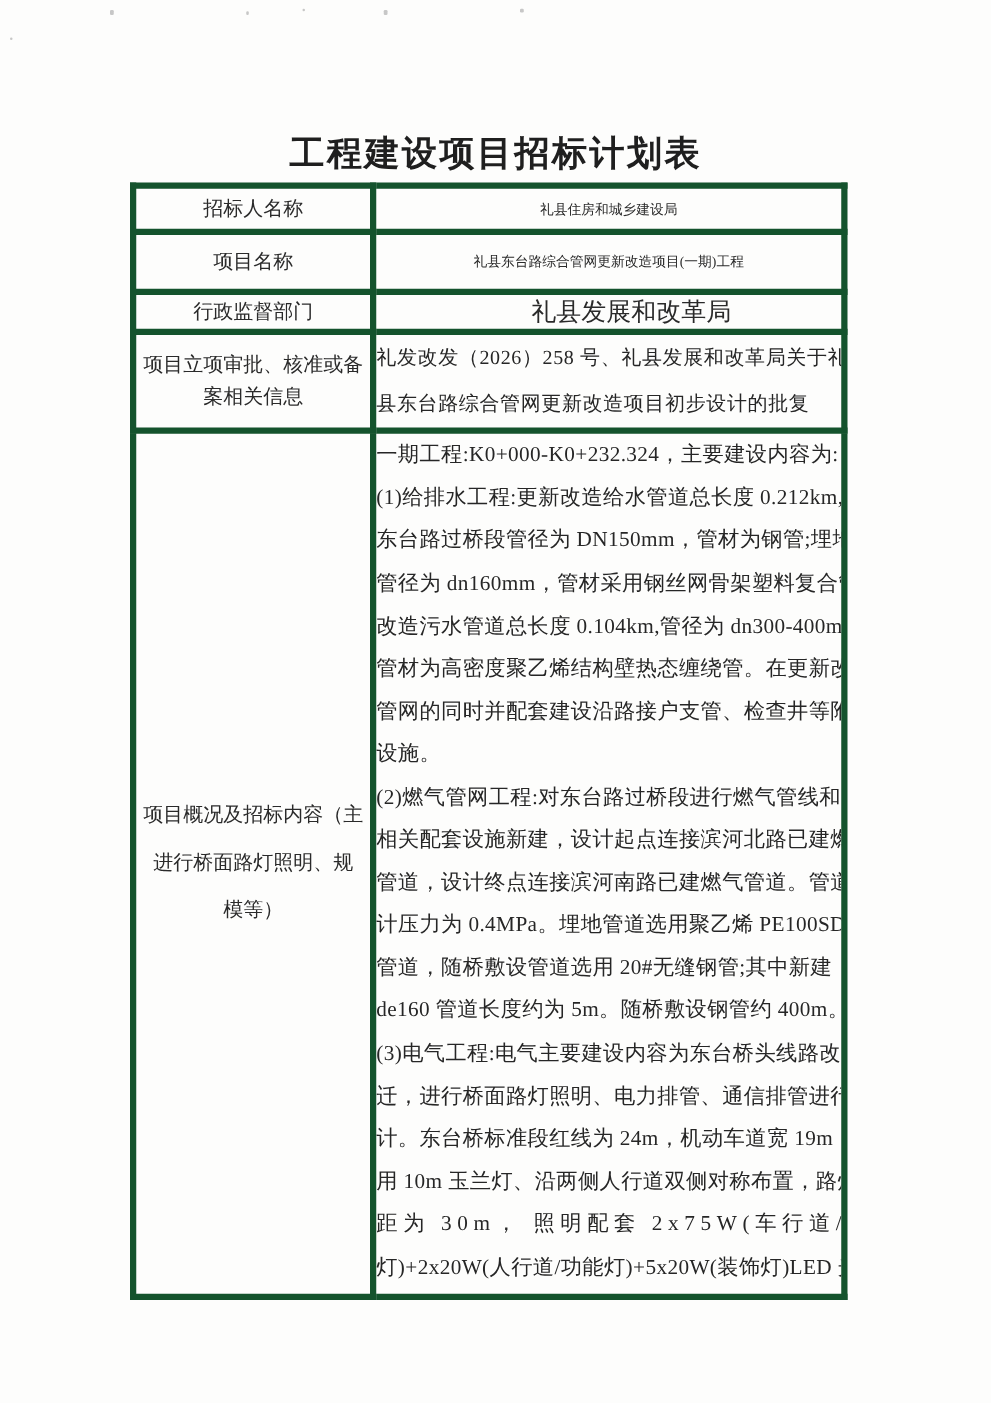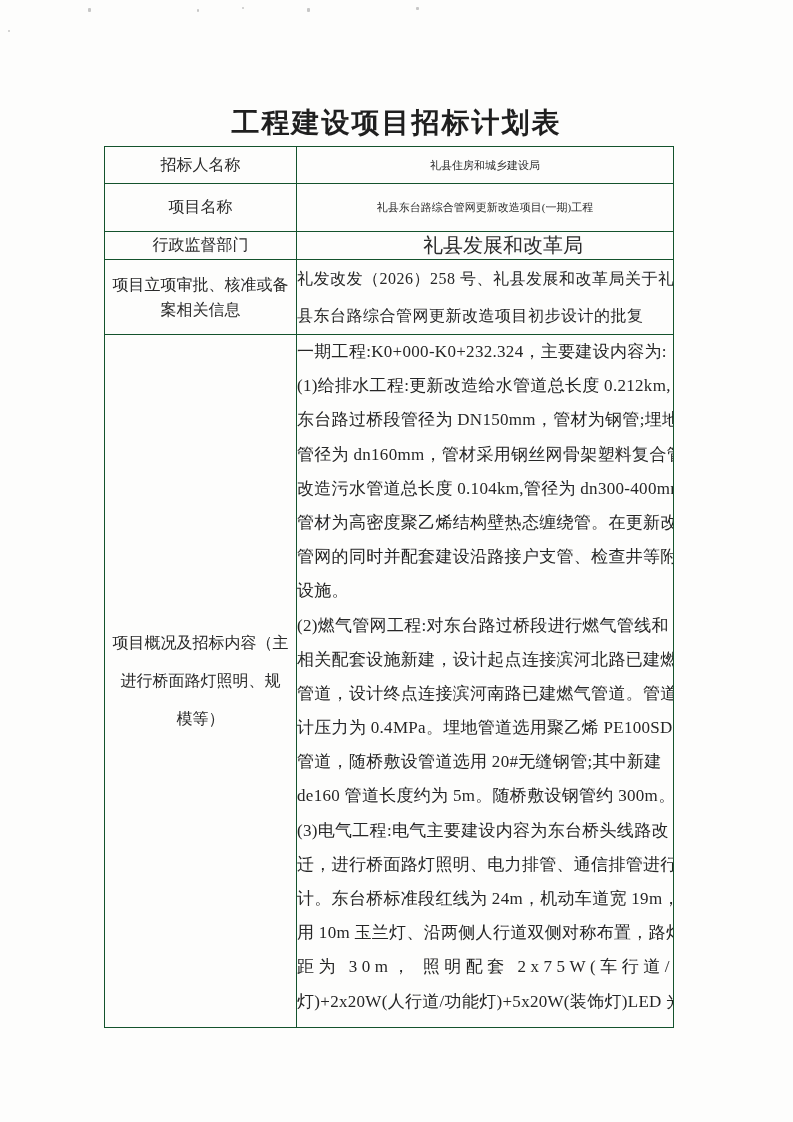--- a/index.html
+++ b/index.html
@@ -28,21 +28,21 @@
   }
   table.doc-table {
     position: absolute;
     top: 146px;
     left: 104px;
     width: 569px;
     border-collapse: collapse;
     table-layout: fixed;
   }
   table.doc-table td {
-    border: 1px solid #14532d;
+    border: 5px solid #14532d;
     padding: 0;
     overflow: hidden;
   }
   col.c-label { width: 192px; }
   col.c-value { width: 377px; }
   td.label-cell {
     text-align: center;
     vertical-align: middle;
     font-size: 16px;
     color: #2a2a2a;
@@ -148,21 +148,21 @@
       <div class="ov-line">管径为 dn160mm，管材采用钢丝网骨架塑料复合管。</div>
       <div class="ov-line">改造污水管道总长度 0.104km,管径为 dn300-400mm,</div>
       <div class="ov-line">管材为高密度聚乙烯结构壁热态缠绕管。在更新改造</div>
       <div class="ov-line">管网的同时并配套建设沿路接户支管、检查井等附属</div>
       <div class="ov-line">设施。</div>
       <div class="ov-line">(2)燃气管网工程:对东台路过桥段进行燃气管线和</div>
       <div class="ov-line">相关配套设施新建，设计起点连接滨河北路已建燃气</div>
       <div class="ov-line">管道，设计终点连接滨河南路已建燃气管道。管道设</div>
       <div class="ov-line">计压力为 0.4MPa。埋地管道选用聚乙烯 PE100SDR11</div>
       <div class="ov-line">管道，随桥敷设管道选用 20#无缝钢管;其中新建</div>
-      <div class="ov-line">de160 管道长度约为 5m。随桥敷设钢管约 300m。</div>
+      <div class="ov-line">de160 管道长度约为 5m。随桥敷设钢管约 400m。</div>
       <div class="ov-line">(3)电气工程:电气主要建设内容为东台桥头线路改</div>
       <div class="ov-line">迁，进行桥面路灯照明、电力排管、通信排管进行设</div>
       <div class="ov-line">计。东台桥标准段红线为 24m，机动车道宽 19m，采</div>
       <div class="ov-line">用 10m 玉兰灯、沿两侧人行道双侧对称布置，路灯间</div>
       <div class="ov-line wide-justify">距为 30m， 照明配套 2x75W(车行道/功能</div>
       <div class="ov-line">灯)+2x20W(人行道/功能灯)+5x20W(装饰灯)LED 光</div>
     </td>
   </tr>
 </tbody>
   </table>

